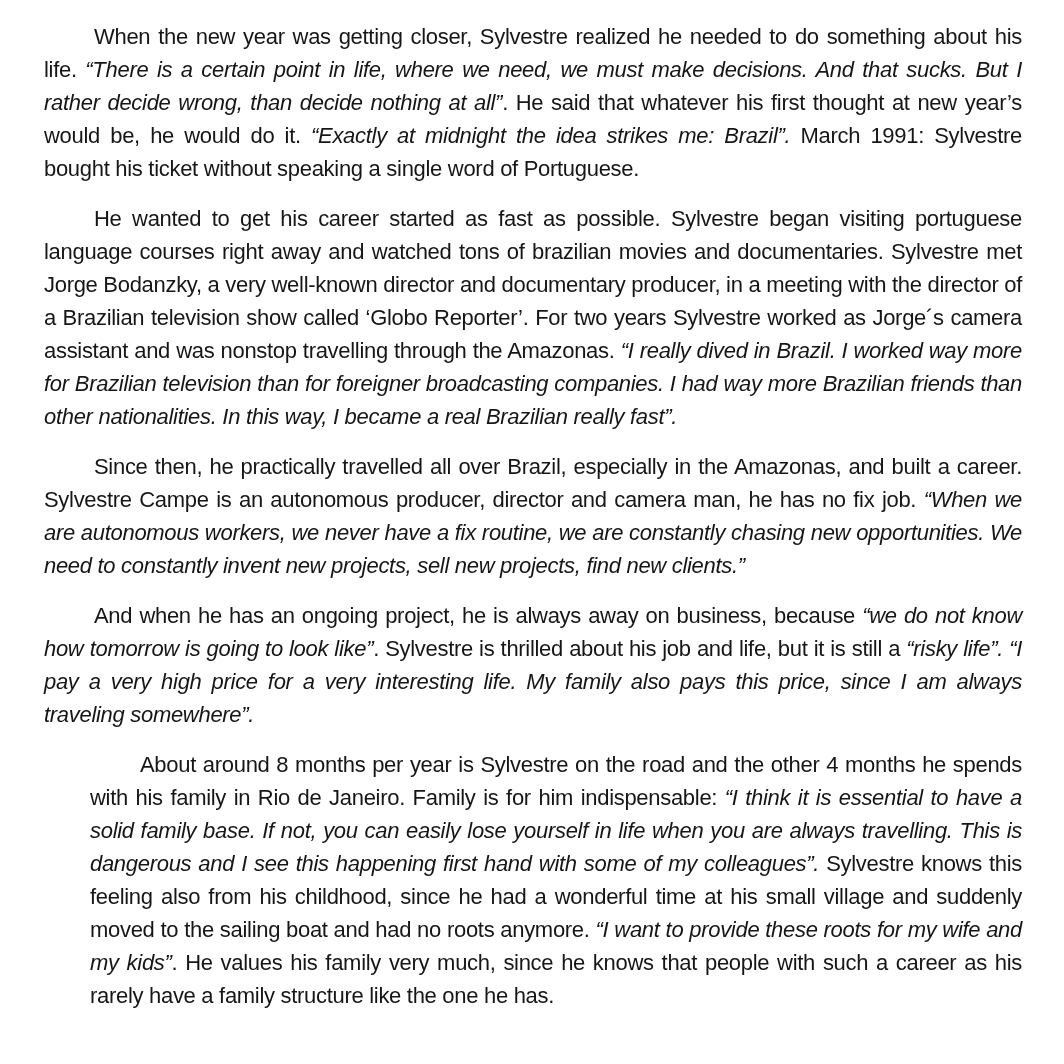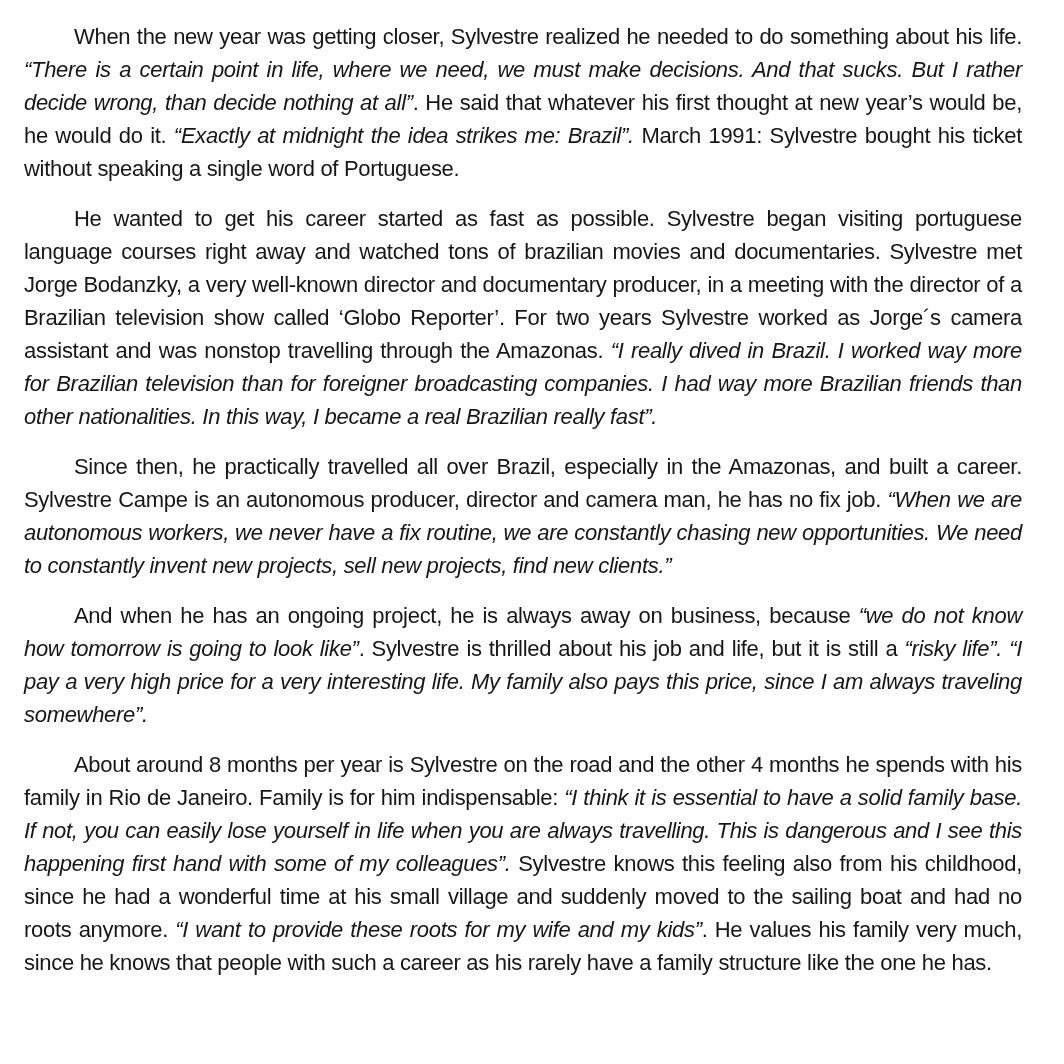--- a/index.html
+++ b/index.html
@@ -11,33 +11,34 @@
     height: 1064px;
     background: #ffffff;
     overflow: hidden;
     font-family: "Liberation Sans", sans-serif;
     color: #161616;
   }
   .page {
     box-sizing: border-box;
     width: 1064px;
     height: 1064px;
-    padding: 20px 42px 0 24px;
+    padding: 20px 42px 0 44px;
     background: #ffffff;
   }
   p.para {
     margin: 0 0 17px 0;
     font-size: 22px;
     line-height: 33px;
     letter-spacing: -0.3px;
     text-align: justify;
     text-indent: 50px;
   }
   p.para:last-child {
     margin-bottom: 0;
+    margin-left: 46px;
   }
   .run-normal {
     font-style: normal;
   }
   .run-italic {
     font-style: italic;
   }
 </style>
 </head>
 <body>

